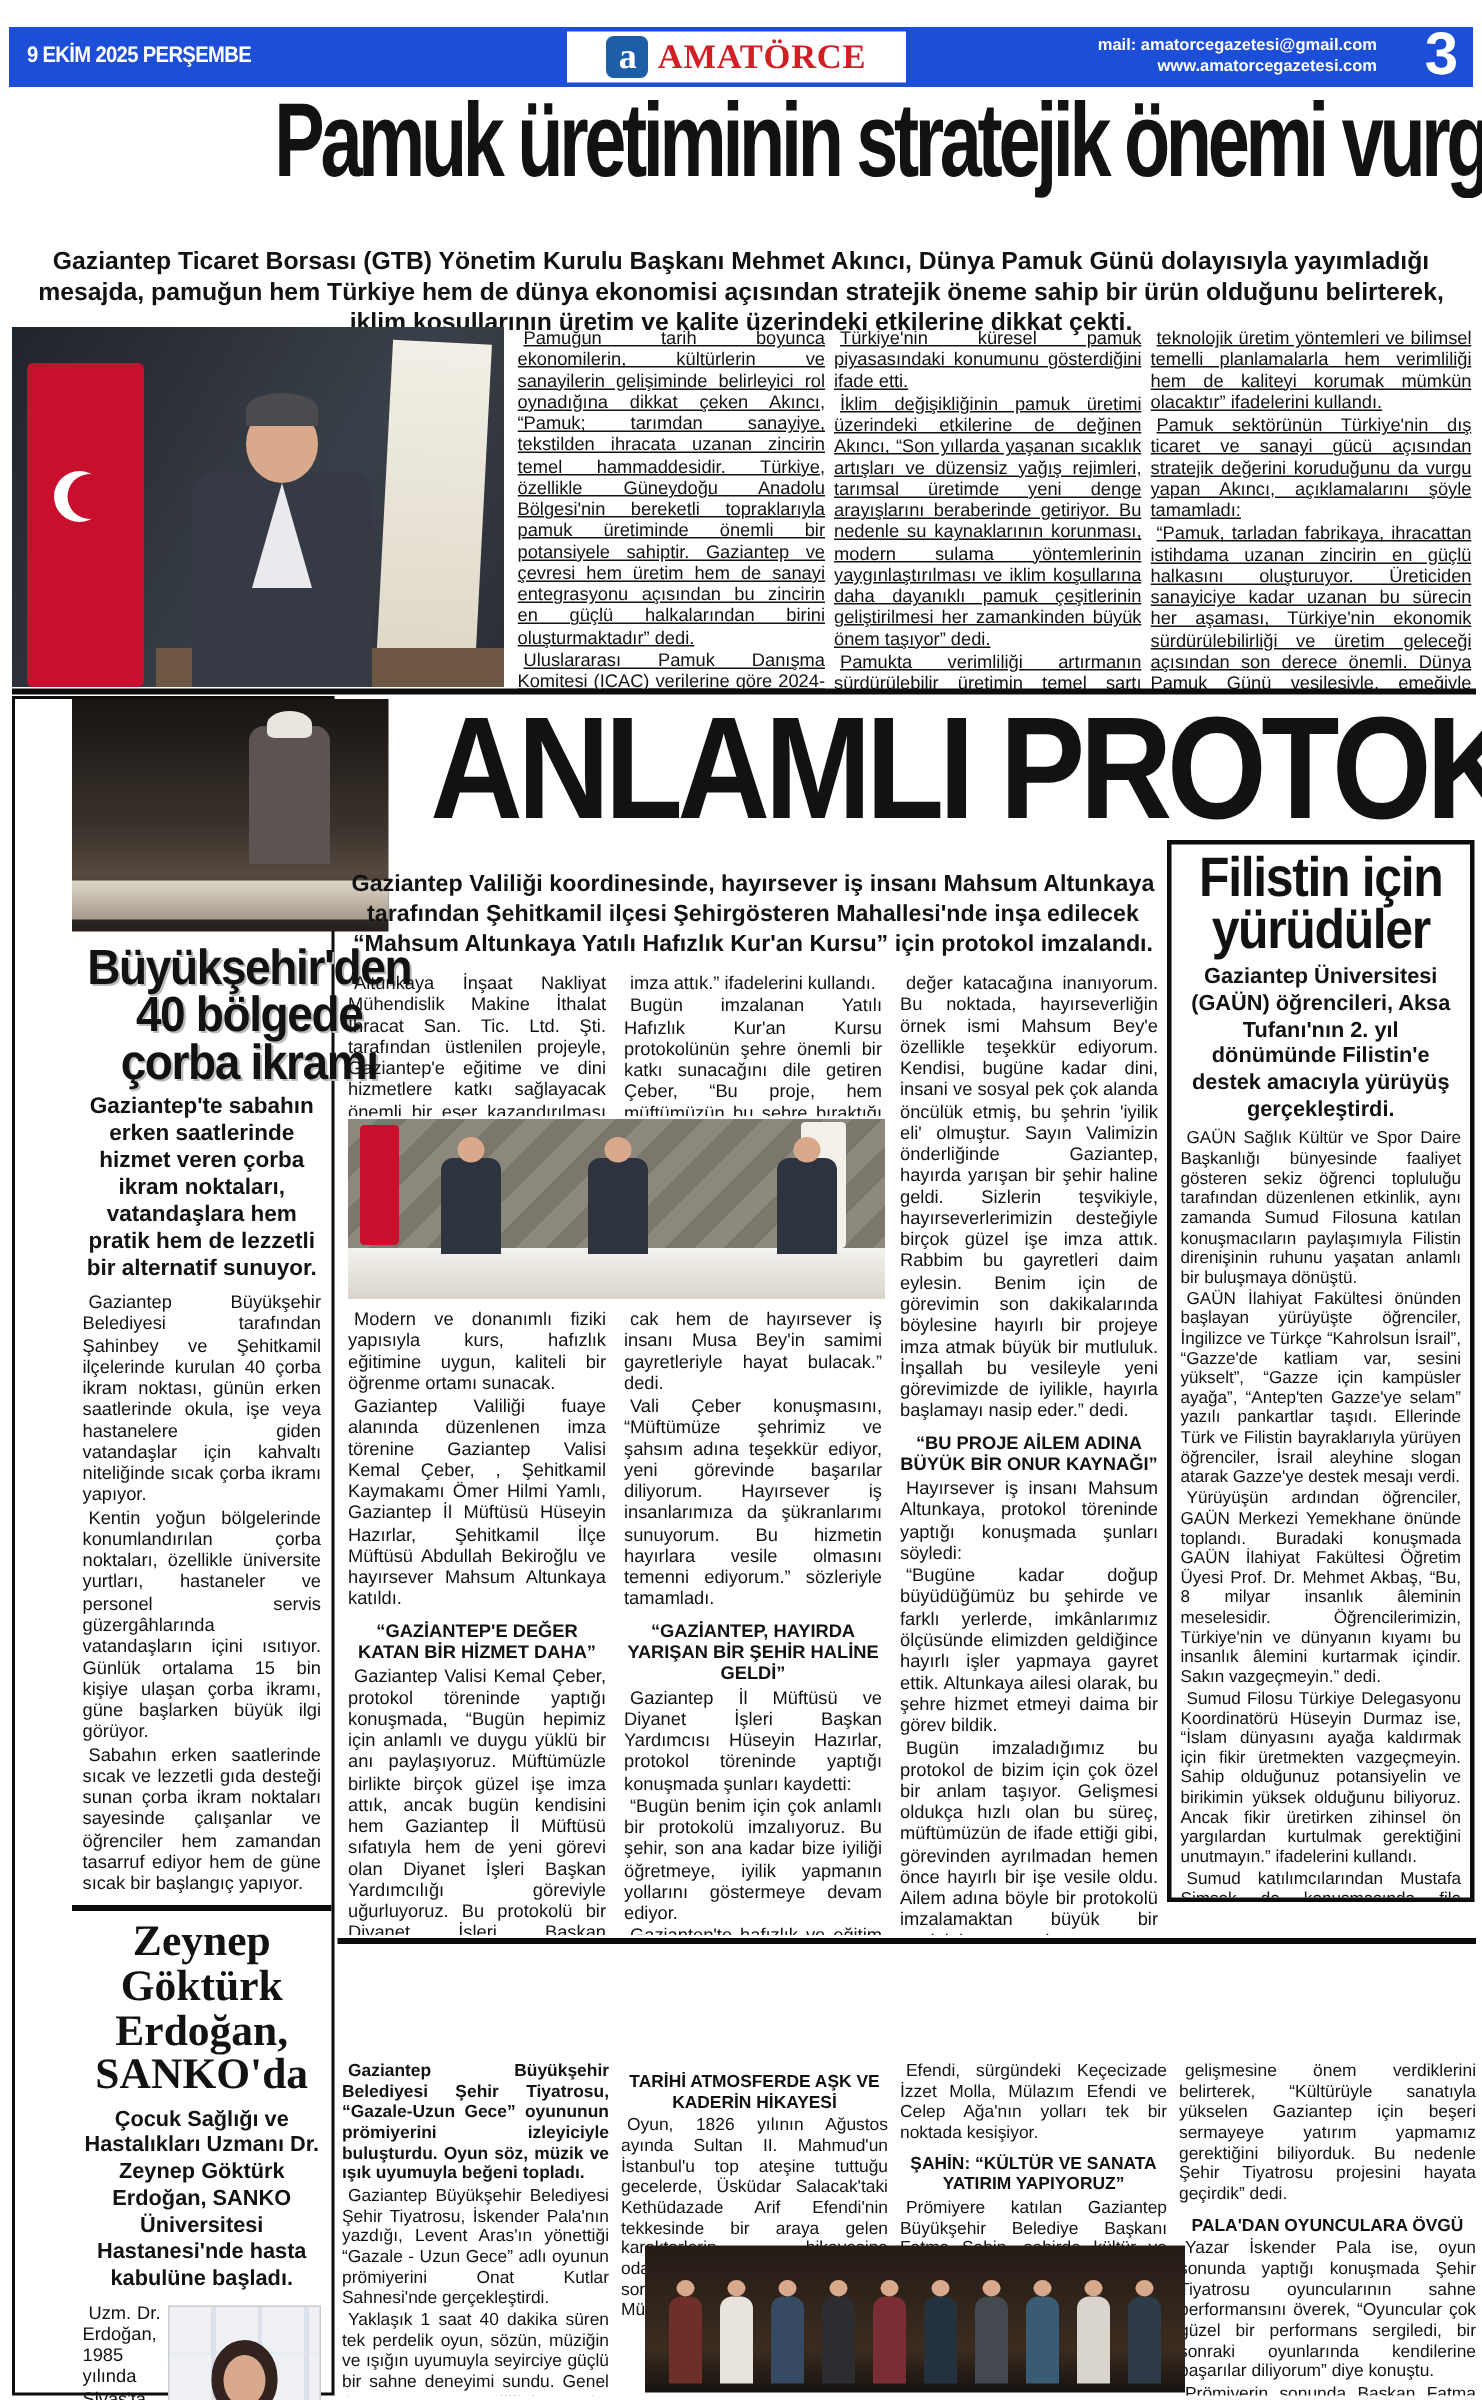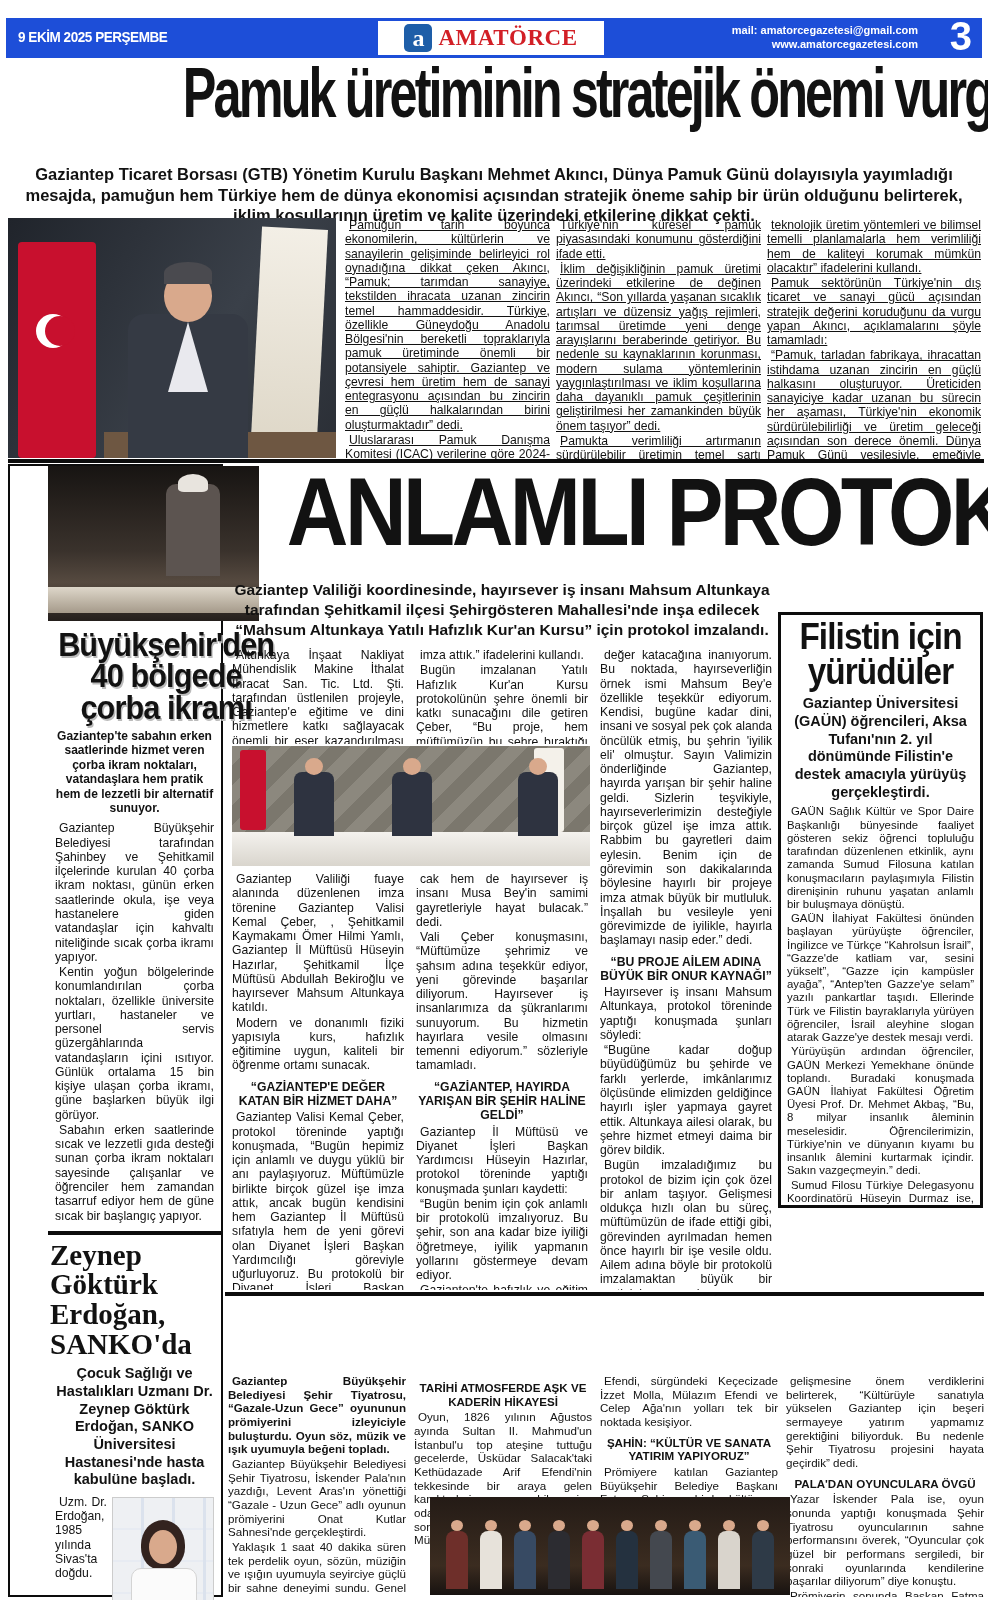--- a/index.html
+++ b/index.html
@@ -28,24 +28,24 @@
   .news-col{position:absolute;top:218px;height:242px;overflow:hidden;text-decoration:underline;}
   
   
   #sidebar{left:8px;top:464px;width:215px;height:1133px;border:2px solid #0c0c0c;box-sizing:border-box;background:#fff;padding-left:38px;}
   #soup-photo{width:211px;height:155px;background:linear-gradient(180deg,#171412 0%,#3a322c 55%,#564a40 75%,#241f1c 100%);}
   #soup-photo .counter{position:absolute;left:0;bottom:8px;width:100%;height:26px;background:linear-gradient(#ded7ca,#a59a8a);}
   #soup-photo .person{position:absolute;left:118px;top:18px;width:54px;height:92px;background:#5c5450;border-radius:10px 10px 0 0;}
   #soup-photo .cap{position:absolute;left:130px;top:8px;width:30px;height:18px;background:#e8e4de;border-radius:50% 50% 20% 20%;}
   #soup-headline{margin:8px 2px 2px;}
   #soup-headline>span{font-size:33px;letter-spacing:-1px;transform:scaleX(.93);text-shadow:1.5px 1.5px 0 #bbb;}
-  #soup-lead{font-size:12px;margin:6px 6px 6px;line-height:1.2;}
+  #soup-lead{font-size:15px;margin:6px 6px 6px;line-height:1.2;}
   #soup-body{margin:2px 7px 0;}
   #sidebar-divider{height:4px;background:#0c0c0c;margin:8px 0 6px;}
-  #sanko-headline{font-family:"Liberation Serif",serif;font-weight:bold;font-size:29px;text-align:left;line-height:1.02;margin:2px 2px 6px;}
+  #sanko-headline{font-family:"Liberation Serif",serif;font-weight:bold;font-size:29px;text-align:center;line-height:1.02;margin:2px 2px 6px;}
   #sanko-lead{font-size:14.5px;margin:0 7px 6px;line-height:1.22;}
   #sanko-body{margin:0 7px;}
   #doctor-photo{float:right;width:100px;height:158px;margin:2px 0 2px 5px;background:#eef0f3;border:1px solid #ccc;}
   #doctor-photo .logos{position:absolute;inset:0;background:repeating-linear-gradient(90deg,transparent 0 28px,#cfd9ea 28px 31px),repeating-linear-gradient(0deg,transparent 0 30px,#e3e9f2 30px 32px);opacity:.6;}
   #doctor-photo .hair{position:absolute;left:28px;top:22px;width:44px;height:50px;background:#33231f;border-radius:50% 50% 45% 45%;}
   #doctor-photo .face{position:absolute;left:36px;top:32px;width:28px;height:34px;background:#d9a98c;border-radius:50%;}
   #doctor-photo .coat{position:absolute;left:18px;top:70px;width:64px;height:88px;background:#fbfbfb;border:1px solid #d4d4d4;border-radius:10px 10px 0 0;}
   
   #protocol-rule{left:8px;top:459px;width:976px;height:4px;}
   #protocol-headline{left:230px;top:466px;width:755px;}
@@ -53,21 +53,21 @@
   #protocol-subhead{left:232px;top:580px;width:540px;font-size:15.5px;font-weight:bold;text-align:center;line-height:1.28;}
   #protocol-article{left:232px;top:648px;width:540px;height:642px;}
   .p-col{position:absolute;overflow:hidden;}
   #signing-photo{left:0;top:98px;width:358px;height:120px;background:repeating-linear-gradient(135deg,#8c887e 0 14px,#7b776d 14px 28px);}
   #signing-photo .table{position:absolute;left:0;bottom:0;width:100%;height:34px;background:linear-gradient(#f4f2ee,#d9d5cd);}
   #signing-photo .man{position:absolute;top:26px;width:40px;height:64px;background:#2e3340;border-radius:8px 8px 0 0;}
   #signing-photo .man .head{position:absolute;left:11px;top:-14px;width:18px;height:17px;background:#d9a98c;border-radius:50%;}
   #signing-photo .flag-r{position:absolute;left:8px;top:4px;width:26px;height:80px;background:#c8102e;border-radius:3px;}
   #signing-photo .flag-w{position:absolute;right:26px;top:2px;width:30px;height:84px;background:#f4f1ea;border-radius:3px;}
   
-  #palestine{left:778px;top:612px;width:205px;height:596px;border:3px solid #0c0c0c;box-sizing:border-box;padding:4px 6px;overflow:hidden;}
+  #palestine{left:778px;top:560px;width:205px;height:708px;border:3px solid #0c0c0c;box-sizing:border-box;padding:4px 6px;overflow:hidden;}
   #palestine-headline>span{font-size:37px;letter-spacing:-1px;transform:scaleX(.9);}
   #palestine-lead{font-size:14.5px;line-height:1.22;margin:6px 0 4px;}
   #palestine-body{font-size:11.4px;line-height:1.16;}
   
   #theatre-rule{left:225px;top:1292px;width:759px;height:4px;}
   #theatre-headline{left:228px;top:1300px;width:756px;}
   #theatre-headline>span{font-size:64px;letter-spacing:-2px;transform:scaleX(.95);}
   #theatre-cols{left:228px;top:1374px;width:756px;height:223px;}
   .t-col{position:absolute;top:0;height:223px;overflow:hidden;font-size:11.6px;line-height:1.18;text-align:justify;}
   #theatre-photo{left:202px;top:123px;width:360px;height:98px;background:linear-gradient(180deg,#241b16,#3b2c20 70%,#171210);}
@@ -187,22 +187,22 @@
           <span class="head"></span>
         </div>
       <div class="man" style="left:160px;">
           <span class="head"></span>
         </div>
       <div class="man" style="left:286px;">
           <span class="head"></span>
         </div>
     </div>
     <div class="p-col bodytext" style="left:0;top:224px;width:172px;height:418px;">
+        <p class="para">Modern ve donanımlı fiziki yapısıyla kurs, hafızlık eğitimine uygun, kaliteli bir öğrenme ortamı sunacak.</p>
         <p class="para">Gaziantep Valiliği fuaye alanında düzenlenen imza törenine Gaziantep Valisi Kemal Çeber, , Şehitkamil Kaymakamı Ömer Hilmi Yamlı, Gaziantep İl Müftüsü Hüseyin Hazırlar, Şehitkamil İlçe Müftüsü Abdullah Bekiroğlu ve hayırsever Mahsum Altunkaya katıldı.</p>
-        <p class="para">Modern ve donanımlı fiziki yapısıyla kurs, hafızlık eğitimine uygun, kaliteli bir öğrenme ortamı sunacak.</p>
         <p class="colhead">“GAZİANTEP'E DEĞER KATAN BİR HİZMET DAHA”</p>
         <p class="para">Gaziantep Valisi Kemal Çeber, protokol töreninde yaptığı konuşmada, “Bugün hepimiz için anlamlı ve duygu yüklü bir anı paylaşıyoruz. Müftümüzle birlikte birçok güzel işe imza attık, ancak bugün kendisini hem Gaziantep İl Müftüsü sıfatıyla hem de yeni görevi olan Diyanet İşleri Başkan Yardımcılığı göreviyle uğurluyoruz. Bu protokolü bir Diyanet İşleri Başkan Yardımcısı ile imzalamış olmanın da ayrı bir mutluluğunu yaşıyoruz.” dedi.</p>
       </div>
     <div class="p-col bodytext" style="left:184px;top:224px;width:172px;height:418px;">
         <p class="para">cak hem de hayırsever iş insanı Musa Bey'in samimi gayretleriyle hayat bulacak.” dedi.</p>
         <p class="para">Vali Çeber konuşmasını, “Müftümüze şehrimiz ve şahsım adına teşekkür ediyor, yeni görevinde başarılar diliyorum. Hayırsever iş insanlarımıza da şükranlarımı sunuyorum. Bu hizmetin hayırlara vesile olmasını temenni ediyorum.” sözleriyle tamamladı.</p>
         <p class="colhead">“GAZİANTEP, HAYIRDA YARIŞAN BİR ŞEHİR HALİNE GELDİ”</p>
         <p class="para">Gaziantep İl Müftüsü ve Diyanet İşleri Başkan Yardımcısı Hüseyin Hazırlar, protokol töreninde yaptığı konuşmada şunları kaydetti:</p>
         <p class="para">“Bugün benim için çok anlamlı bir protokolü imzalıyoruz. Bu şehir, son ana kadar bize iyiliği öğretmeye, iyilik yapmanın yollarını göstermeye devam ediyor.</p>
         <p class="para">Gaziantep'te hafızlık ve eğitim müessesemizi güçlendirecek, nitelikli bir projenin protokolünü gerçekleştiriyoruz. Yaklaşık 100 öğrenci kapasiteli olacak bu Yatılı Hafızlık Kur'an Kursu'nda çocuklarımız hem hafızlık eğitimi alacak hem de Diyanet İşleri Başkanlığımızın müfredatına uygun şekilde temel İslami ilimler ve Kur'an'ı anlama derslerini yürütecekler.</p>

